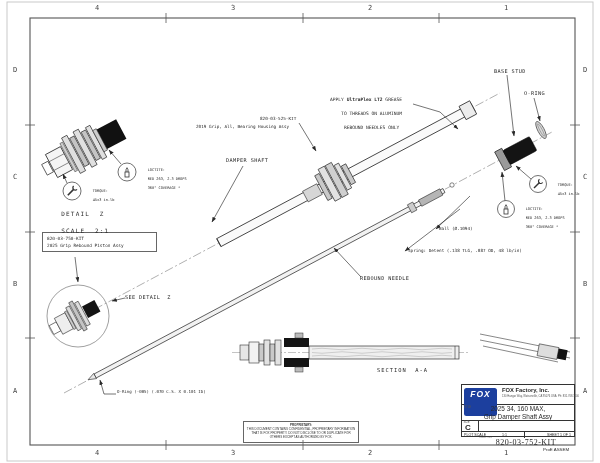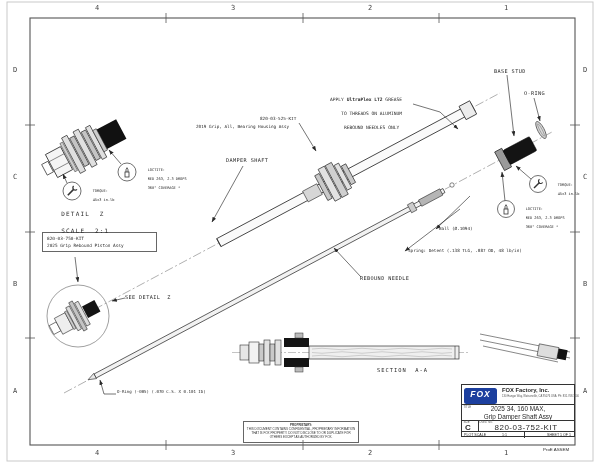--- a/index.html
+++ b/index.html
@@ -13,33 +13,33 @@
   .dtitle{font-size:6px;letter-spacing:1.2px;line-height:1.4;}
   .kitbox{position:absolute;border:.6px solid #666;background:#fff;padding:2px 3px 2px 4px;}
   .kitbox div{font:4.4px/1.6 "DejaVu Sans Mono",monospace;white-space:pre;}
   .prop{position:absolute;border:.6px solid #666;text-align:center;
         font:3px/1.35 "Liberation Sans",sans-serif;color:#333;padding-top:1px;}
   .prop .h{font-weight:bold;}
   
   .tb{position:absolute;left:461px;top:384px;width:114px;height:53px;border:1px solid #333;
       font-family:"Liberation Sans",sans-serif;background:#fff;box-sizing:border-box;}
   .tb .row1{position:absolute;left:0;top:0;width:100%;height:19px;border-bottom:.7px solid #333;}
-  .tb .logo{position:absolute;left:2px;top:2.5px;width:33px;height:16px;background:#1c3f9e;border-radius:2.5px;
+  .tb .logo{position:absolute;left:2px;top:2.5px;width:33px;height:28px;background:#1c3f9e;border-radius:2.5px;
             color:#fff;font:italic 800 8.5px/13px "Liberation Sans",sans-serif;text-align:center;letter-spacing:1px;}
   .tb .co{position:absolute;left:40px;top:2px;font-weight:bold;font-size:5.8px;}
   .tb .addr{position:absolute;left:40px;top:10px;font-size:2.7px;color:#555;white-space:pre;}
   .tb .row2{position:absolute;left:0;top:19px;width:100%;height:16px;border-bottom:.7px solid #333;text-align:center;}
   .tb .tlabel{position:absolute;left:1.5px;top:1px;font-size:2.8px;color:#555;}
   .tb .t1{font-size:6.4px;line-height:8px;margin-top:1px;}
   .tb .t2{font-size:6.4px;line-height:7px;}
   .tb .row3{position:absolute;left:0;top:35px;width:100%;height:11px;border-bottom:.7px solid #333;}
   .tb .sizecell{position:absolute;left:0;top:0;width:16px;height:11px;border-right:.7px solid #333;}
   .tb .micro{font-size:2.8px;color:#555;display:block;padding-left:1.5px;}
   .tb .sizeval{font-size:8px;font-weight:bold;padding-left:3px;line-height:7px;}
-  .tb .dwg{position:absolute;left:16px;top:0;right:0;height:11px;}
+  .tb .dwg{position:absolute;left:16px;top:16px;right:0;height:11px;font-family:Liberation Serif, serif;}
   .tb .dwgno{text-align:center;font-size:8px;line-height:8px;letter-spacing:.5px;}
   .tb .row4{position:absolute;left:0;top:46px;width:100%;height:7px;font-size:3.6px;}
   .tb .scl{position:absolute;left:2px;top:1.5px;}
   .tb .sclv{position:absolute;left:40px;top:1.5px;}
   .tb .sht{position:absolute;right:3px;top:1.5px;}
   .tb .row4 .vdiv{position:absolute;left:62px;top:0;width:0;height:7px;border-left:.7px solid #333;}
 </style>
 </head>
 <body>
 

